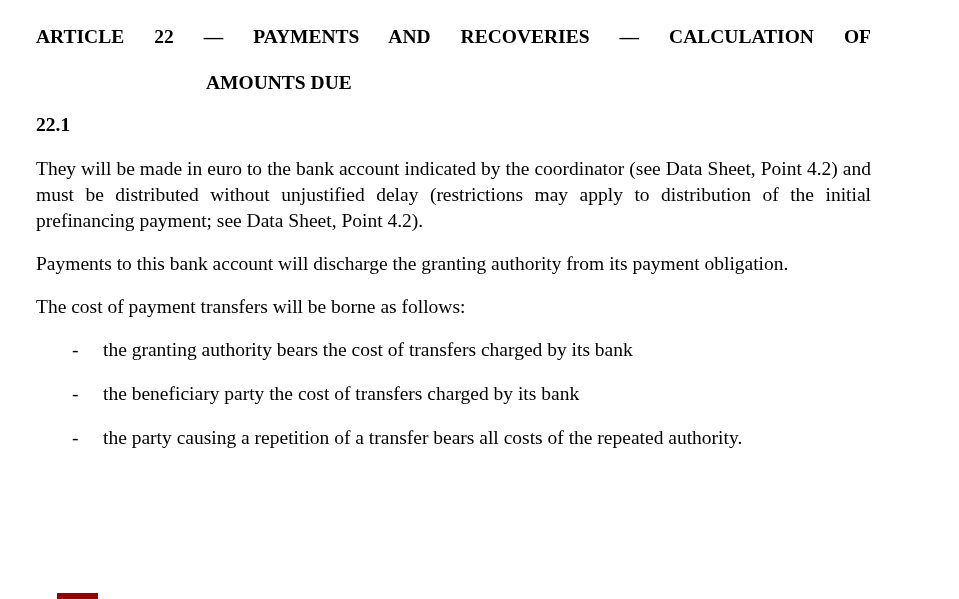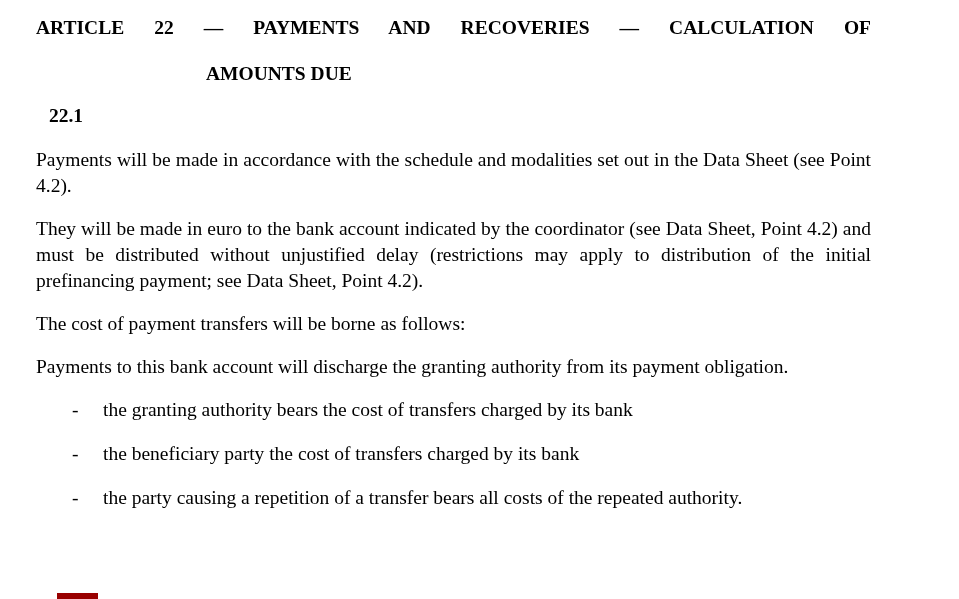--- a/index.html
+++ b/index.html
@@ -16,33 +16,34 @@
   }
   .title-block {
     font-weight: bold;
     font-size: 19.5px;
     line-height: 26px;
     margin-bottom: 16px;
   }
   .title-line1 {
     text-align: justify;
     text-align-last: justify;
+    margin-top: 9px;
   }
   .title-line2 {
     padding-left: 170px;
     margin-top: 20px;
   }
   .section-heading {
     display: flex;
     font-weight: bold;
     font-size: 19.5px;
     line-height: 26px;
     margin-bottom: 18px;
   }
-  .section-number { width: 60px; flex: 0 0 60px; text-align: center; }
+  .section-number { width: 60px; flex: 0 0 60px; }
   .para {
     font-size: 19.5px;
     line-height: 26px;
     text-align: justify;
     margin-bottom: 17px;
   }
   .dash-list { margin-bottom: 17px; }
   .dash-item {
     display: flex;
     font-size: 19.5px;
@@ -71,27 +72,26 @@
 
   <div class="title-block">
     <div class="title-line1">ARTICLE 22 — PAYMENTS AND RECOVERIES — CALCULATION OF</div>
     <div class="title-line2">AMOUNTS DUE</div>
   </div>
 
   <div class="section-heading">
     <span class="section-number">22.1</span>
   </div>
 
-  <p class="para">Payments will be made in accordance with the schedule and modalities set out in the Data Sheet (see Point 4.2).</p>
 
   <p class="para">They will be made in euro to the bank account indicated by the coordinator (see Data Sheet, Point 4.2) and must be distributed without unjustified delay (restrictions may apply to distribution of the initial prefinancing payment; see Data Sheet, Point 4.2).</p>
 
+  <p class="para">Payments to this bank account will discharge the granting authority from its payment obligation.</p>
+
   <p class="para">The cost of payment transfers will be borne as follows:</p>
-
-  <p class="para">Payments to this bank account will discharge the granting authority from its payment obligation.</p>
 
   <div class="dash-list">
     <div class="dash-item">
       <span class="dash-marker">-</span>
       <span class="dash-text">the granting authority bears the cost of transfers charged by its bank</span>
     </div>
     <div class="dash-item">
       <span class="dash-marker">-</span>
       <span class="dash-text">the beneficiary party the cost of transfers charged by its bank</span>
     </div>

